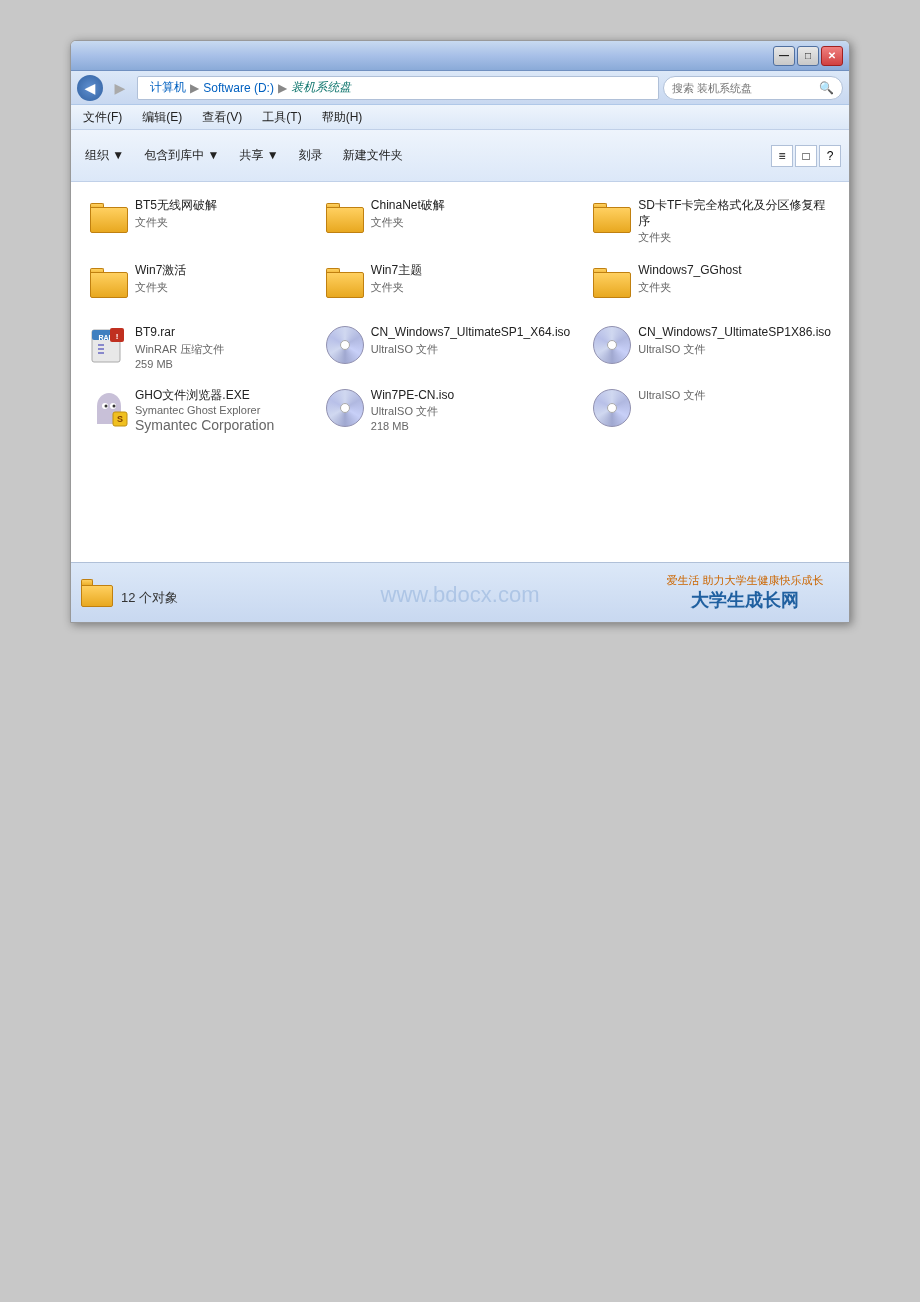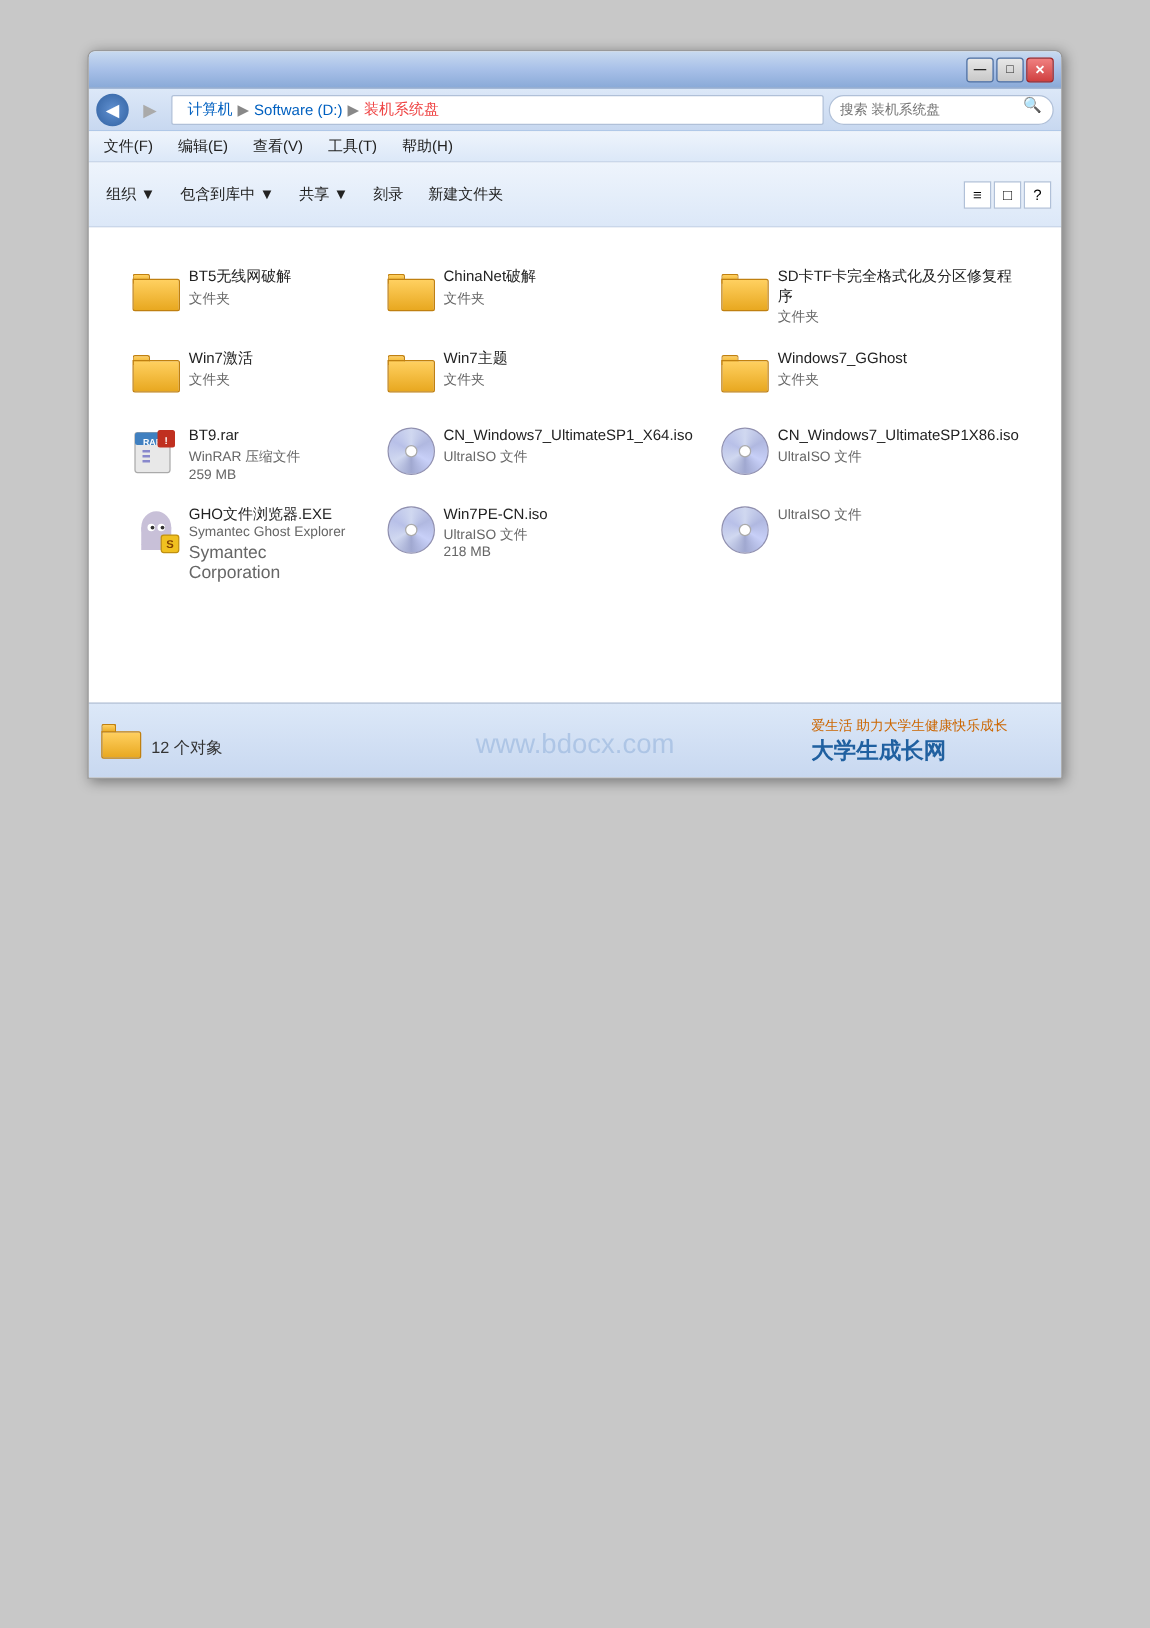--- a/index.html
+++ b/index.html
@@ -86,23 +86,24 @@
       border-radius: 2px;
       display: flex;
       align-items: center;
       padding: 0 12px;
       font-size: 12px;
       color: #333;
       gap: 2px;
     }
     .breadcrumb-sep { color: #888; margin: 0 2px; }
     .breadcrumb-item { color: #0060c0; cursor: pointer; }
-    .breadcrumb-item:last-child { color: #ef4444; }
+    .breadcrumb-item:last-child { color: #0f766e; font-style: italic; }
     .search-area {
       display: flex;
+      align-items: center;
       width: 180px;
       height: 24px;
       background: white;
       border: 1px solid #b0c0d8;
       border-radius: 12px;
       padding: 0 8px;
       gap: 4px;
     }
     .search-input {
       border: none;
@@ -160,21 +161,21 @@
       border: 1px solid #b0c0d8;
       background: white;
       cursor: pointer;
       font-size: 12px;
     }
 
     
     .content-area {
       background: white;
       min-height: 380px;
-      padding: 26px;
+      padding: 10px;
       display: grid;
       grid-template-columns: repeat(3, 1fr);
       gap: 6px;
       align-content: start;
     }
 
     
     .file-item {
       display: flex;
       align-items: flex-start;
@@ -309,21 +310,21 @@
       border-bottom: none;
     }
     .watermark {
       position: absolute;
       right: 0;
       top: 0;
       bottom: 0;
       width: 200px;
       display: flex;
       flex-direction: column;
-      align-items: flex-start;
+      align-items: center;
       justify-content: center;
       padding-right: 8px;
     }
     .watermark-logo {
       display: flex;
       align-items: center;
       gap: 4px;
     }
     .watermark-text1 {
       font-size: 11px;

